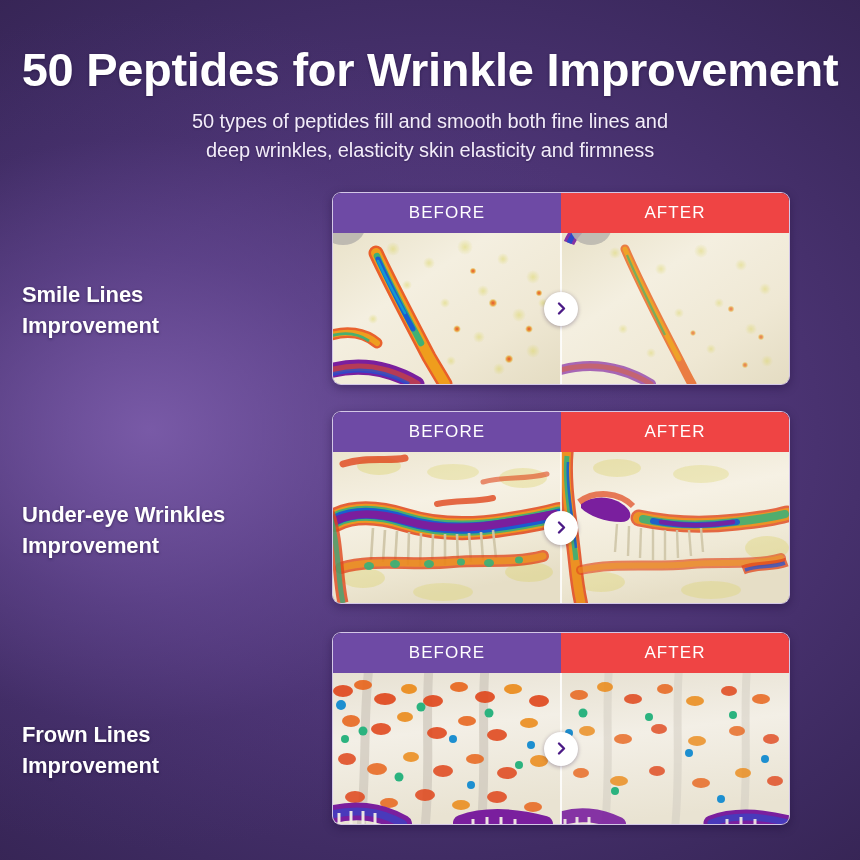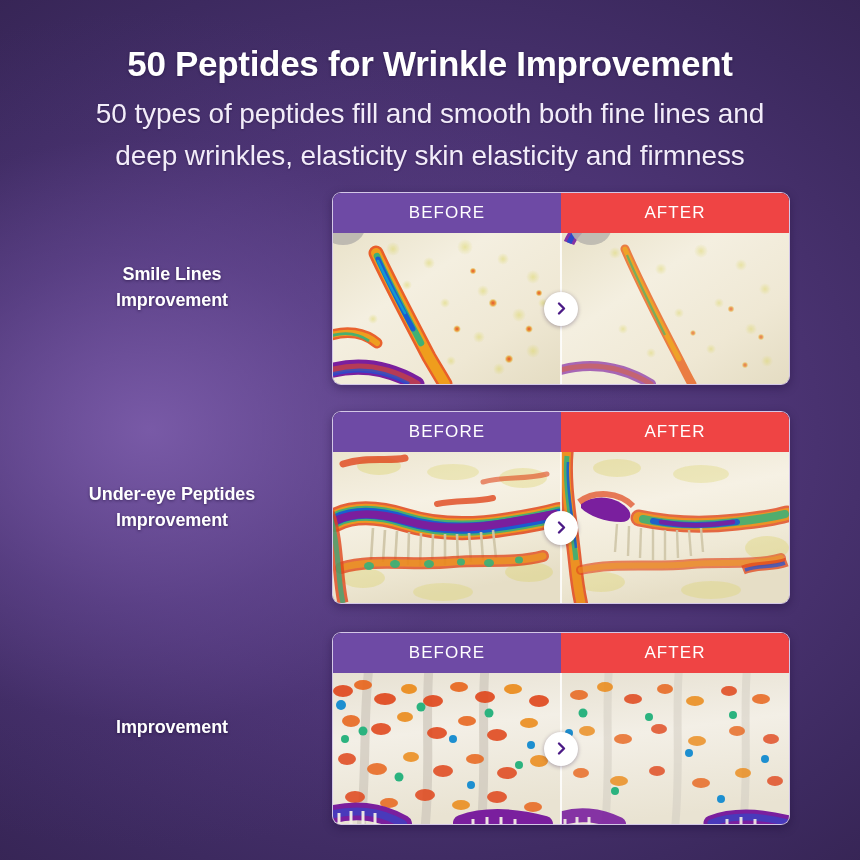--- a/index.html
+++ b/index.html
@@ -13,35 +13,36 @@
     position:relative;width:860px;height:860px;
     background:
       radial-gradient(ellipse 520px 420px at 150px 430px, rgba(128,96,175,0.85) 0%, rgba(110,80,158,0.45) 42%, rgba(90,62,135,0.12) 70%, rgba(0,0,0,0) 100%),
       radial-gradient(ellipse 760px 620px at 430px 430px, #5b4186 0%, #4c3474 45%, #3d2a60 75%, #33224f 100%),
       linear-gradient(160deg,#3a2558 0%,#4a3270 45%,#382457 100%);
     overflow:hidden;
   }
   
   .head{position:absolute;left:0;right:0;top:44px;text-align:center;}
   .title{
-    font-size:35px;font-weight:bold;color:#ffffff;letter-spacing:-0.3px;
+    font-size:47px;font-weight:bold;color:#ffffff;letter-spacing:-0.3px;
     line-height:1.12;margin:0;text-shadow:0 1px 3px rgba(20,6,44,0.45);
   }
   .subtitle{
-    margin:10px 0 0 0;font-size:28px;color:#f2ecf9;font-weight:400;
+    margin:10px 0 0 0;font-size:20px;color:#f2ecf9;font-weight:400;
     line-height:1.48;letter-spacing:-0.1px;text-shadow:0 1px 2px rgba(20,6,44,0.35);
   }
   .subtitle span{display:block;}
   
   .row{position:absolute;left:0;width:860px;}
   .row-label{
-    position:absolute;left:22px;width:300px;text-align:center;
-    color:#ffffff;font-size:18px;font-weight:bold;line-height:1.42;
+    position:absolute;left:22px;width:300px;
+    color:#ffffff;font-size:22px;font-weight:bold;line-height:1.42;
     letter-spacing:-0.1px;text-shadow:0 1px 3px rgba(20,6,44,0.5);
     transform:translateY(-50%);
+    margin-top:22px;
   }
   .row-label span{display:block;}
   .card{
     position:absolute;left:332px;width:456px;
     border-radius:9px;overflow:hidden;
     border:1px solid rgba(226,214,244,0.92);
     box-shadow:0 3px 10px rgba(23,8,48,0.38);
     background:#2d1b4a;
   }
   .card-head{display:flex;height:40px;}
@@ -222,21 +223,21 @@
           <svg width="15" height="15" viewBox="0 0 15 15" aria-hidden="true">
             <path d="M5 2.5 L10 7.5 L5 12.5" fill="none" stroke="#4b1a86" stroke-width="2.4" stroke-linecap="round" stroke-linejoin="round"></path>
           </svg>
         </div>
       </div>
     </div>
   </div>
 
   <div class="row">
     <div class="row-label" style="top:508px;">
-      <span>Under-eye Peptides</span>
+      <span>Under-eye Wrinkles</span>
       <span>Improvement</span>
     </div>
 
     <div class="card" style="top:411px;">
       <div class="card-head">
         <div class="head-cell head-before">BEFORE</div>
         <div class="head-cell head-after">AFTER</div>
       </div>
       <div class="card-body">
 
@@ -371,20 +372,21 @@
           <svg width="15" height="15" viewBox="0 0 15 15" aria-hidden="true">
             <path d="M5 2.5 L10 7.5 L5 12.5" fill="none" stroke="#4b1a86" stroke-width="2.4" stroke-linecap="round" stroke-linejoin="round"></path>
           </svg>
         </div>
       </div>
     </div>
   </div>
 
   <div class="row">
     <div class="row-label" style="top:728px;">
+      <span>Frown Lines</span>
       <span>Improvement</span>
     </div>
 
     <div class="card" style="top:632px;">
       <div class="card-head">
         <div class="head-cell head-before">BEFORE</div>
         <div class="head-cell head-after">AFTER</div>
       </div>
       <div class="card-body">
 

